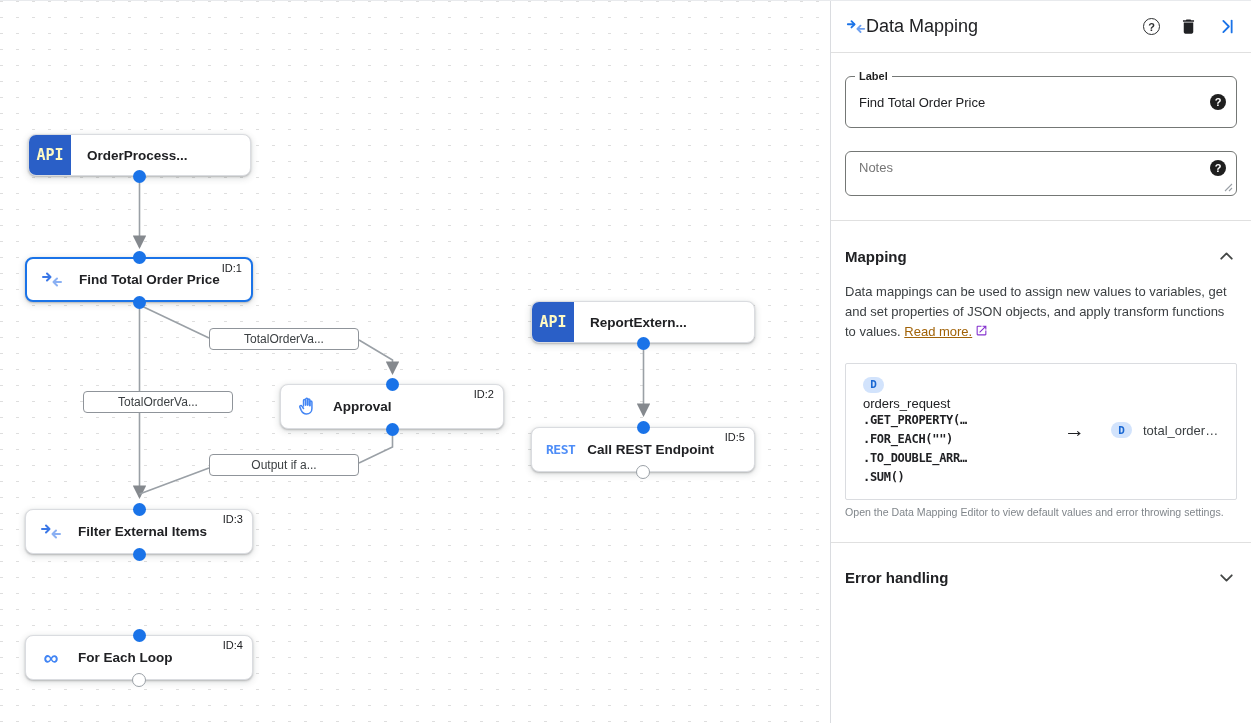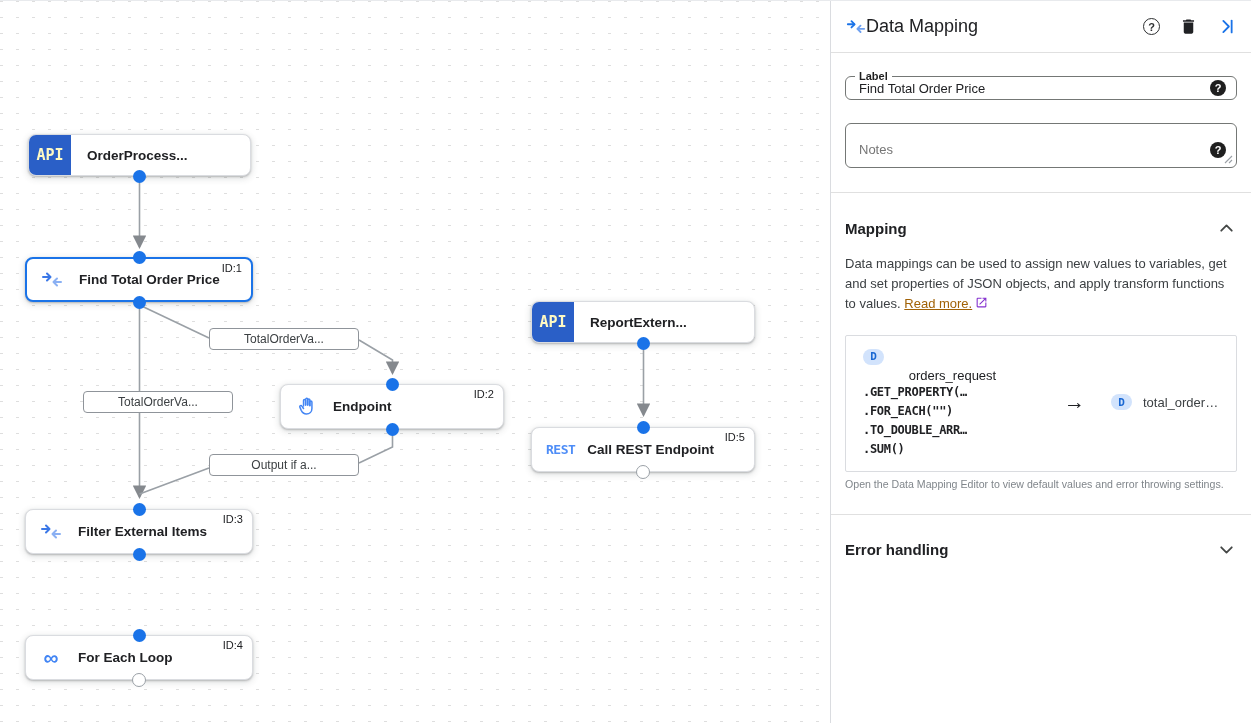--- a/index.html
+++ b/index.html
@@ -47,46 +47,46 @@
     background:none; border:none; padding:0; }
   .help-outline { width:17px; height:17px; border:1.6px solid #2d2f31; border-radius:50%;
     display:flex; align-items:center; justify-content:center; font-size:11px;
     font-weight:700; color:#2d2f31; }
   .panel-body { padding:0 14px; }
   .section-row { display:flex; align-items:center; justify-content:space-between; }
   .section-heading { font-size:15px; font-weight:700; color:#202124; }
   .divider { height:1px; background:#e0e0e0; margin:0 -14px; }
 
   .mat-field { position:relative; border:1px solid #747775; border-radius:6px;
-    height:24px; display:flex; align-items:center; padding:0 10px 0 13px; }
+    height:52px; display:flex; align-items:center; padding:0 10px 0 13px; }
   .mat-field .notch { position:absolute; top:-7px; left:9px; background:#fff;
     padding:0 4px; font-size:11px; font-weight:700; color:#1f1f1f; }
   .mat-value { flex:1; font-size:13px; color:#202124; outline:none; }
   .fld-help { width:16px; height:16px; border-radius:50%; background:#1f1f1f; color:#fff;
     font-size:11px; font-weight:700; display:flex; align-items:center; justify-content:center;
     flex:0 0 16px; }
   .notes-field { position:relative; border:1px solid #747775; border-radius:6px;
-    height:45px; padding:8px 10px 0 13px; display:flex; align-items:center; }
+    height:45px; padding:8px 10px 0 13px; display:flex; align-items:flex-start; }
   .placeholder { flex:1; font-size:13px; color:#757575; }
   .resize-grip { position:absolute; right:3px; bottom:3px; }
 
   .mapping-desc { font-size:13px; line-height:20px; color:#3c4043; }
   .read-more { color:#a16207; text-decoration:underline; cursor:pointer; }
   .ext-icon { vertical-align:-1px; margin-left:3px; }
 
   .map-table { border:1px solid #dadce0; border-radius:2px; }
   .map-table-header { display:flex; height:33px; align-items:center;
     border-bottom:1px solid #dadce0; font-size:13px; color:#5f6368; }
   .col-input-h { padding-left:20px; width:262px; }
   .map-table-body { display:flex; align-items:center; padding:10px 0 12px 0; }
   .cell-input { width:196px; padding-left:17px; }
   .d-badge { display:inline-flex; align-items:center; justify-content:center;
     min-width:21px; height:16px; border-radius:8px; background:#d2e3fc; color:#1967d2;
     font-size:11px; font-weight:700; font-family:"DejaVu Sans Mono", monospace; }
-  .var-name { font-size:13px; color:#202124; margin-top:3px;text-align:center; }
+  .var-name { font-size:13px; color:#202124; margin-top:3px; }
   .fn-line { display:block; font-family:"DejaVu Sans Mono", monospace; font-size:12px;
     font-weight:700; color:#202124; line-height:19px; letter-spacing:-0.3px; }
   .cell-arrow { width:65px; display:flex; justify-content:center; font-size:21px;
     color:#202124; }
   .cell-output { display:flex; align-items:center; gap:11px; padding-left:4px;
     font-size:13px; color:#3c4043; }
   .table-caption { font-size:10.6px; color:#80868b; margin-top:6px; white-space:nowrap; }
   .btn-row { display:flex; justify-content:center; }
   .primary-btn { background:#1a73e8; color:#fff; border:none; border-radius:4px;
     height:30px; padding:0 16px; font-size:13px; font-weight:700; letter-spacing:.3px;
@@ -154,21 +154,21 @@
 
     <div class="node" style="left:280px; top:383px; width:224px; height:45px;">
       <span class="icon-box">
         <svg width="21" height="21" viewBox="0 0 24 24" fill="none" stroke="#4285f4" stroke-width="1.7" stroke-linecap="round" stroke-linejoin="round">
           <path d="M8.6 11.5 V5.2 a1.2 1.2 0 0 1 2.4 0 V10.4"></path>
           <path d="M11 10.4 V3.9 a1.2 1.2 0 0 1 2.4 0 V10.4"></path>
           <path d="M13.4 10.4 V4.7 a1.2 1.2 0 0 1 2.4 0 V11"></path>
           <path d="M15.8 11 V6.8 a1.2 1.2 0 0 1 2.4 0 V14.3 c0 3.8-2.7 6.2-6.3 6.2 c-3 0-4.7-1.5-5.9-4.1 L4.4 12.7 a1.3 1.3 0 0 1 2.3-1.2 l1.9 2.8"></path>
         </svg>
       </span>
-      <span class="node-title">Endpoint</span>
+      <span class="node-title">Approval</span>
       <span class="node-id">ID:2</span>
     </div>
     <div class="port blue" style="left:386px; top:377px;"></div>
     <div class="port blue" style="left:386px; top:422px;"></div>
 
     <div class="node" style="left:25px; top:508px; width:228px; height:45px;">
       <span class="icon-box">
         <svg width="22" height="22" viewBox="0 0 22 22" fill="none" stroke-linecap="round" stroke-linejoin="round">
           <g stroke="#3b78e7" stroke-width="2">
               <path d="M2 8 h7"></path>

